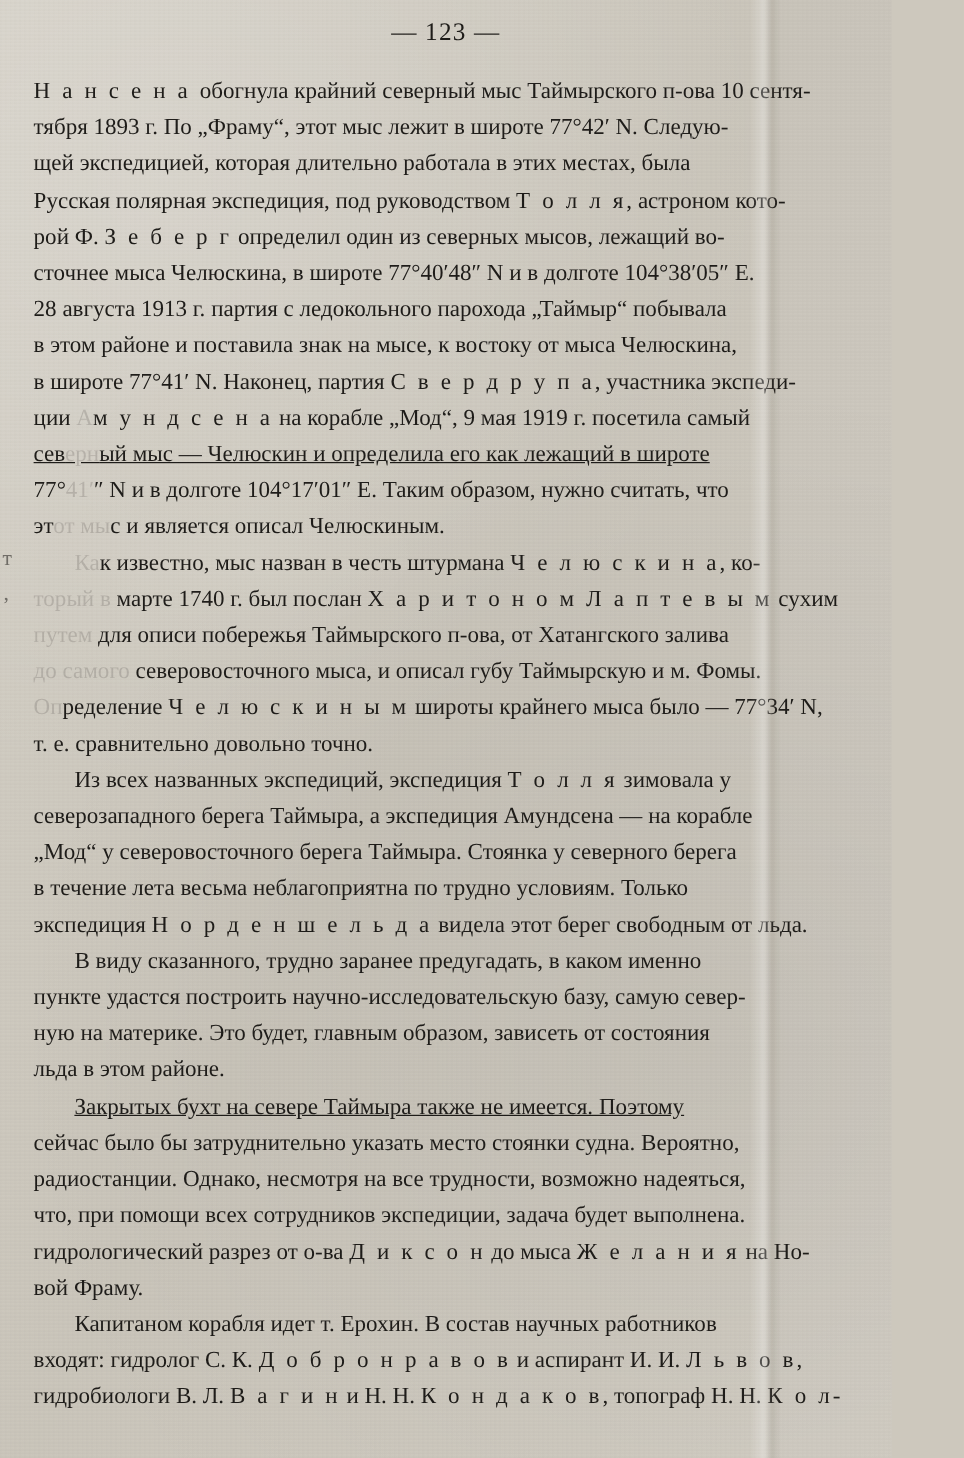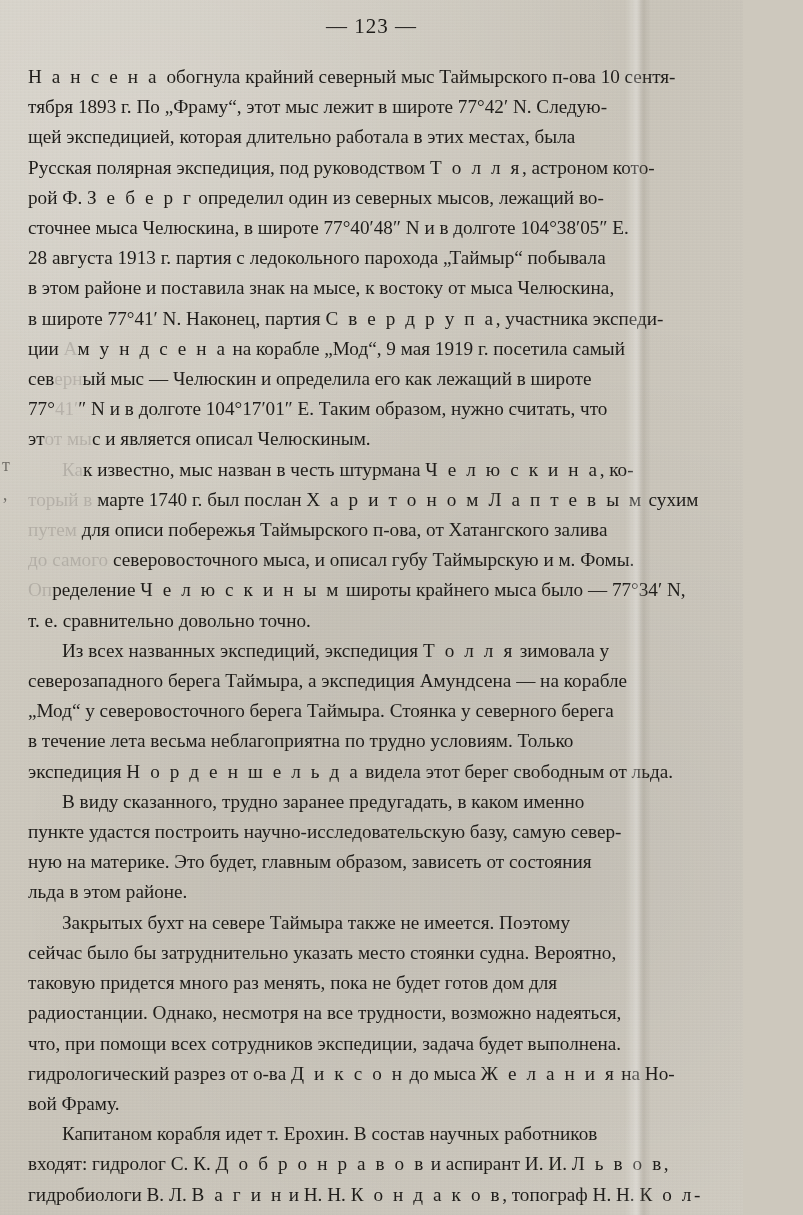--- a/index.html
+++ b/index.html
@@ -107,21 +107,21 @@
           <span style="display: block;"><span class="sp">Н а н с е н а </span><span>обогнула крайний северный мыс Таймырского п-ова 10 сентя-</span></span>
           <span style="display: block;"><span>тября 1893 г. По „Фраму“, этот мыс лежит в широте 77°42′ N. Следую-</span></span>
           <span style="display: block;"><span>щей экспедицией, которая длительно работала в этих местах, была</span></span>
           <span style="display: block;"><span>Русская полярная экспедиция, под руководством </span><span class="sp">Т о л л я</span><span>, астроном кото-</span></span>
           <span style="display: block;"><span>рой Ф. </span><span class="sp">З е б е р г</span><span> определил один из северных мысов, лежащий во-</span></span>
           <span style="display: block;"><span>сточнее мыса Челюскина, в широте 77°40′48″ N и в долготе 104°38′05″ E.</span></span>
           <span style="display: block;"><span>28 августа 1913 г. партия с ледокольного парохода „Таймыр“ побывала</span></span>
           <span style="display: block;"><span>в этом районе и поставила знак на мысе, к востоку от мыса Челюскина,</span></span>
           <span style="display: block;"><span>в широте 77°41′ N. Наконец, партия </span><span class="sp">С в е р д р у п а</span><span>, участника экспеди-</span></span>
           <span style="display: block;"><span>ции  </span><span class="faded2">А</span><span class="sp">м у н д с е н а</span><span> на корабле  „Мод“, 9 мая 1919 г. посетила  самый</span></span>
-          <span style="display: block;"><span>сев</span><span class="faded2">ерн</span><span>ый  мыс — Челюскин  и  определила  его  как  лежащий  в  широте</span></span>
+          <span style="display: block; text-decoration: underline;"><span>сев</span><span class="faded2">ерн</span><span>ый  мыс — Челюскин  и  определила  его  как  лежащий  в  широте</span></span>
           <span style="display: block;"><span>77°</span><span class="faded2">41′</span><span>″ N и в долготе 104°17′01″ E. Таким образом, нужно считать, что</span></span>
           <span style="display: block;"><span>эт</span><span class="faded2">от мы</span><span>с и является описал Челюскиным.</span></span>
         </p>
         <p class="para">
           <span style="display: block;"><span class="indent"></span><span class="faded2">Ка</span><span>к известно, мыс назван в честь штурмана </span><span class="sp">Ч е л ю с к и н а</span><span>, ко-</span></span>
           <span style="display: block;"><span class="faded2">торый в</span><span> марте 1740 г. был послан </span><span class="sp">Х а р и т о н о м   Л а п т е в ы м</span><span> сухим</span></span>
           <span style="display: block;"><span class="faded2">путем</span><span> для описи побережья Таймырского п-ова, от Хатангского залива</span></span>
           <span style="display: block;"><span class="faded2">до самого</span><span> северовосточного мыса, и описал губу Таймырскую и м. Фомы.</span></span>
           <span style="display: block;"><span class="faded2">Оп</span><span>ределение </span><span class="sp">Ч е л ю с к и н ы м</span><span> широты крайнего мыса было — 77°34′ N,</span></span>
           <span style="display: block;"><span>т. е. сравнительно довольно точно.</span></span>
@@ -133,23 +133,22 @@
           <span style="display: block;"><span>в течение лета весьма неблагоприятна по трудно условиям. Только</span></span>
           <span style="display: block;"><span>экспедиция </span><span class="sp">Н о р д е н ш е л ь д а</span><span> видела этот берег свободным от льда.</span></span>
         </p>
         <p class="para">
           <span style="display: block;"><span class="indent"></span><span>В виду сказанного, трудно заранее предугадать, в каком именно</span></span>
           <span style="display: block;"><span>пункте удастся построить научно-исследовательскую базу, самую север-</span></span>
           <span style="display: block;"><span>ную на материке. Это будет, главным образом, зависеть от состояния</span></span>
           <span style="display: block;"><span>льда в этом районе.</span></span>
         </p>
         <p class="para">
-          <span style="display: block;"><span class="indent"></span><span>Закрытых бухт на севере Таймыра также не имеется. Поэтому</span></span>
+          <span style="display: block; text-decoration: underline;"><span class="indent"></span><span>Закрытых бухт на севере Таймыра также не имеется. Поэтому</span></span>
           <span style="display: block;"><span>сейчас было бы затруднительно указать место стоянки судна. Вероятно,</span></span>
-          <span style="display: block;"><span>таковую придется много раз менять, пока не будет готов дом для</span></span>
           <span style="display: block;"><span>радиостанции. Однако, несмотря на все трудности, возможно надеяться,</span></span>
           <span style="display: block;"><span>что, при помощи всех сотрудников экспедиции, задача будет выполнена.</span></span>
           <span style="display: block;"><span>гидрологический  разрез  от  о-ва </span><span class="sp">Д и к с о н</span><span> до  мыса </span><span class="sp">Ж е л а н и я</span><span> на  Но-</span></span>
           <span style="display: block;"><span>вой Фраму.</span></span>
         </p>
         <p class="para">
           <span style="display: block;"><span class="indent"></span><span>Капитаном корабля идет т. Ерохин. В состав научных работников</span></span>
           <span style="display: block;"><span>входят: гидролог С. К. </span><span class="sp">Д о б р о н р а в о в</span><span> и аспирант И. И. </span><span class="sp">Л ь в о в</span><span>,</span></span>
           <span style="display: block;"><span>гидробиологи В. Л. </span><span class="sp">В а г и н</span><span> и Н. Н. </span><span class="sp">К о н д а к о в</span><span>, топограф Н. Н. </span><span class="sp">К о л-</span></span>
         </p>

